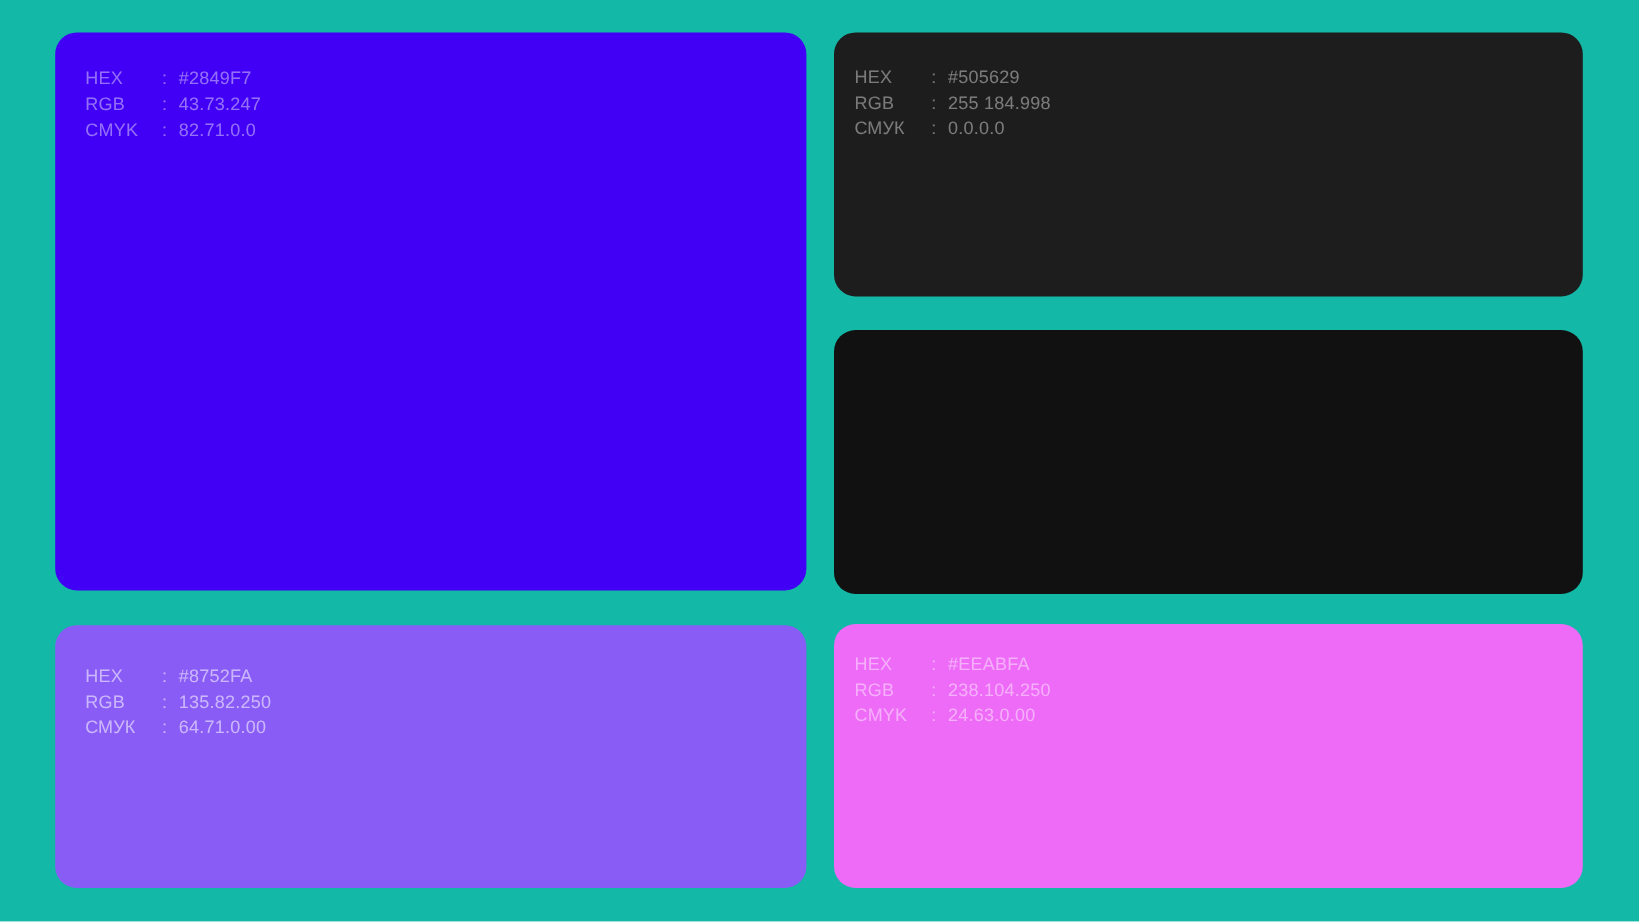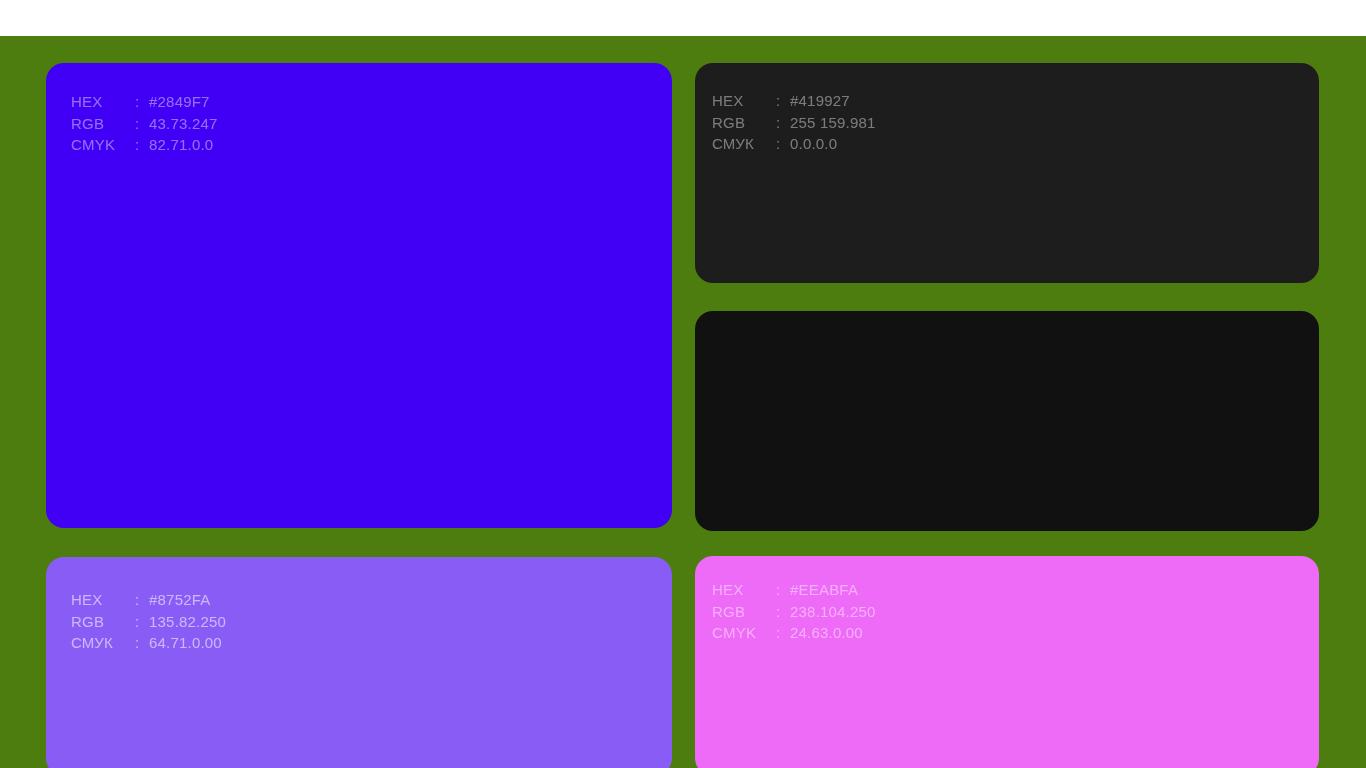--- a/index.html
+++ b/index.html
@@ -77,21 +77,21 @@
   #card-pink      { left: 695px; top: 520px; width: 624px; height: 220px; }
 
   #card-dark-1 .spec-list { top: 27px; left: 17px; }
   #card-pink   .spec-list { top: 23px; left: 17px; }
   #card-purple .spec-list { top: 32px; left: 25px; }
   #card-blue   .spec-list { top: 28px; left: 25px; }
 </style>
 </head>
 <body style="background: rgb(255, 255, 255);">
 
-<div id="palette-canvas" style="background: #4d7c0f; margin-top: 36px;">
+<div id="palette-canvas" style="background: #14b8a6;">
 
   <div class="swatch-card" id="card-blue" style="background-color: rgb(65, 0, 245); color: rgba(255, 255, 255, 0.44);">
     <div class="spec-list">
       <div class="spec-row">
         <span class="spec-label">HEX</span>
         <span class="spec-sep">:</span>
         <span class="spec-value">#2849F7</span>
       </div>
       <div class="spec-row">
         <span class="spec-label">RGB</span>
@@ -104,26 +104,26 @@
         <span class="spec-value">82.71.0.0</span>
       </div>
     </div>
   </div>
 
   <div class="swatch-card" id="card-dark-1" style="background-color: rgb(29, 29, 29); color: rgba(255, 255, 255, 0.42);">
     <div class="spec-list">
       <div class="spec-row">
         <span class="spec-label">HEX</span>
         <span class="spec-sep">:</span>
-        <span class="spec-value">#419927</span>
+        <span class="spec-value">#505629</span>
       </div>
       <div class="spec-row">
         <span class="spec-label">RGB</span>
         <span class="spec-sep">:</span>
-        <span class="spec-value">255 159.981</span>
+        <span class="spec-value">255 184.998</span>
       </div>
       <div class="spec-row is-cyrillic">
         <span class="spec-label">СМУК</span>
         <span class="spec-sep">:</span>
         <span class="spec-value">0.0.0.0</span>
       </div>
     </div>
   </div>
 
   <div class="swatch-card" id="card-dark-2" style="background-color: rgb(17, 17, 17); color: rgba(255, 255, 255, 0.4);">

